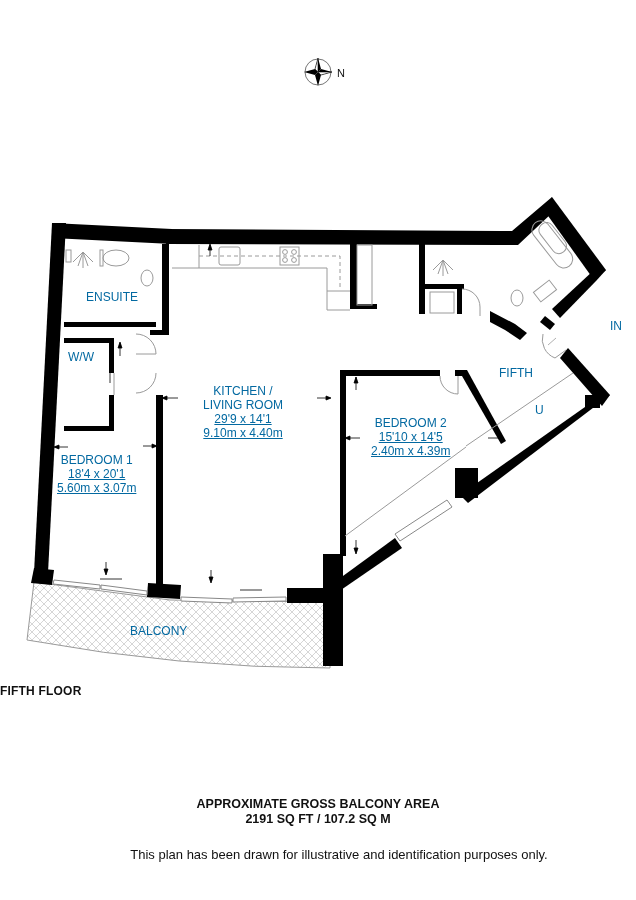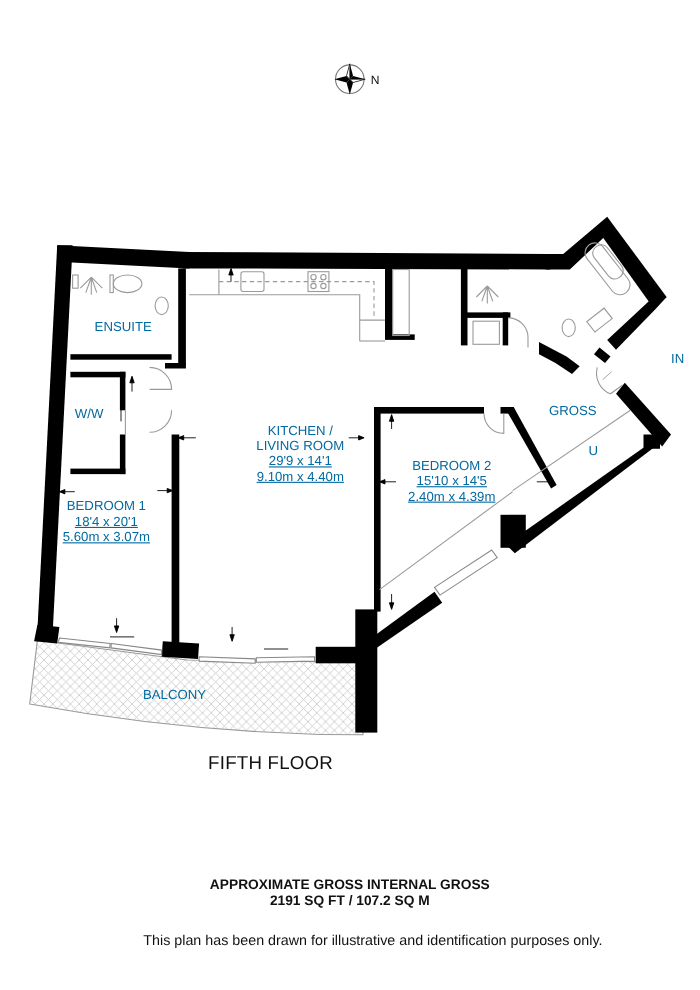--- a/index.html
+++ b/index.html
@@ -3,22 +3,22 @@
 <meta charset="utf-8">
 <style>
   html, body { margin: 0; padding: 0; background: #ffffff; }
   body { width: 636px; height: 900px; position: relative; overflow: hidden;
          font-family: "Liberation Sans", sans-serif; color: #111; }
   #plan { position: absolute; left: 0; top: 0; width: 636px; height: 900px; }
   .lbl { position: absolute; text-align: center; font-size: 12px; line-height: 14px; color: #0369a1; white-space: nowrap; }
   .room-name { display: block; }
   .room-dim { display: block; text-decoration: underline; }
   .compass-n { position: absolute; left: 337px; top: 67px; font-size: 11px; }
-  .floor-title { position: absolute; left: 0; width: 492px; top: 684px; text-align: center;
-                 font-weight: normal; font-size: 17px; letter-spacing: 0.2px; }
+  .floor-title { position: absolute; left: 0; width: 492px; top: 684px; text-align: left;
+                 font-weight: bold; font-size: 12px; letter-spacing: 0.2px; }
   .area-box { position: absolute; left: 0; width: 636px; top: 797px; text-align: center;
               font-weight: bold; font-size: 12.5px; line-height: 15px; }
   .disclaimer { position: absolute; left: 0; width: 636px; top: 847px; text-align: center; font-size: 13px; padding-left: 21px; }
 </style>
 </head>
 <body>
 
 <svg id="plan" viewBox="0 0 636 900" xmlns="http://www.w3.org/2000/svg">
   <defs>
     <pattern id="xhatch" width="8" height="8" patternUnits="userSpaceOnUse">
@@ -178,50 +178,50 @@
     <line x1="240" y1="590" x2="262" y2="590"></line>
     <line x1="548" y1="345" x2="556" y2="338" stroke="#9a9a9a"></line>
   </g>
 </svg>
 
 <span class="compass-n">N</span>
 
 <div class="lbl" style="left:86px; top:290px;">
   <span class="room-name">ENSUITE</span>
 </div>
-<div class="lbl" style="left:68px; top:369px;">
+<div class="lbl" style="left:68px; top:350px;">
   <span class="room-name">W/W</span>
 </div>
 <div class="lbl" style="left:57px; top:453px;">
   <span class="room-name">BEDROOM 1</span>
   <span class="room-dim">18'4 x 20'1</span>
   <span class="room-dim">5.60m x 3.07m</span>
 </div>
-<div class="lbl" style="left:203px; top:384px;margin-left:30px;">
+<div class="lbl" style="left:203px; top:384px;">
   <span class="room-name">KITCHEN /</span>
   <span class="room-name">LIVING ROOM</span>
   <span class="room-dim">29'9 x 14'1</span>
   <span class="room-dim">9.10m x 4.40m</span>
 </div>
 <div class="lbl" style="left:371px; top:416px;text-align:center;">
   <span class="room-name">BEDROOM 2</span>
   <span class="room-dim">15'10 x 14'5</span>
   <span class="room-dim">2.40m x 4.39m</span>
 </div>
 <div class="lbl" style="left:499px; top:366px;">
-  <span class="room-name">GROSS</span>
+  <span class="room-name">FIFTH</span>
 </div>
 <div class="lbl" style="left:535px; top:403px;">
   <span class="room-name">U</span>
 </div>
 <div class="lbl" style="left:130px; top:624px;">
   <span class="room-name">BALCONY</span>
 </div>
 <div class="lbl" style="left:562px; top:319px;margin-left:48px;">
   <span>IN</span>
 </div>
 
 <div class="floor-title">FIFTH FLOOR</div>
 <div class="area-box">
-  <div>APPROXIMATE GROSS INTERNAL GROSS</div>
+  <div>APPROXIMATE GROSS BALCONY AREA</div>
   <div>2191 SQ FT / 107.2 SQ M</div>
 </div>
 <div class="disclaimer">This plan has been drawn for illustrative and identification purposes only.</div>
 
 </body></html>

